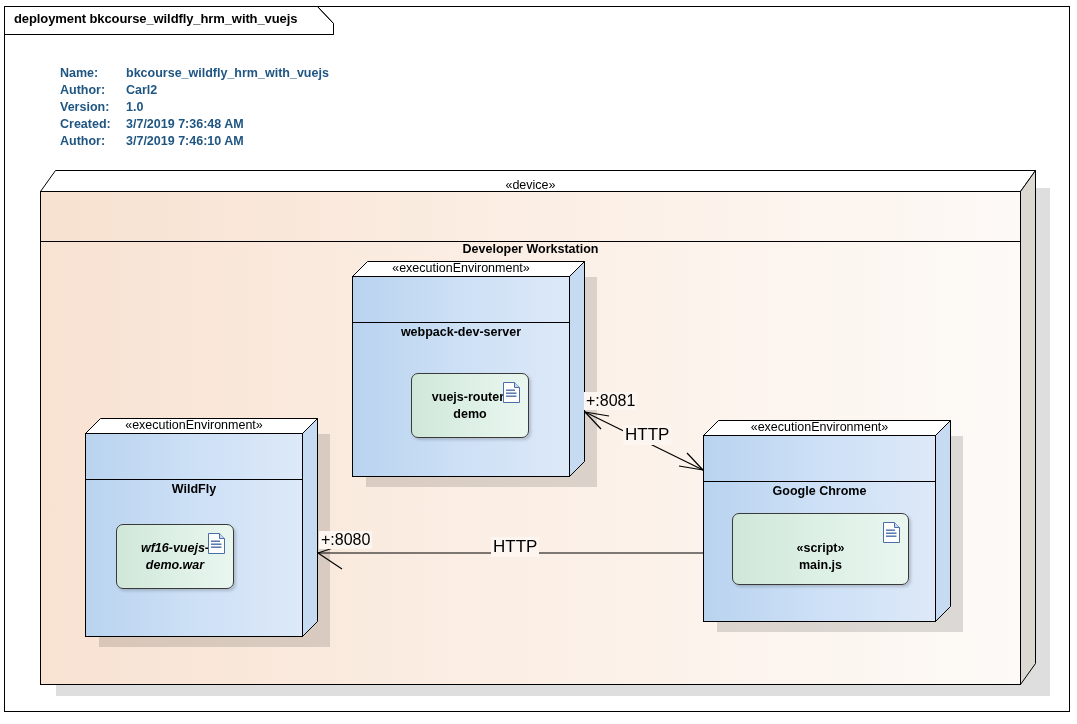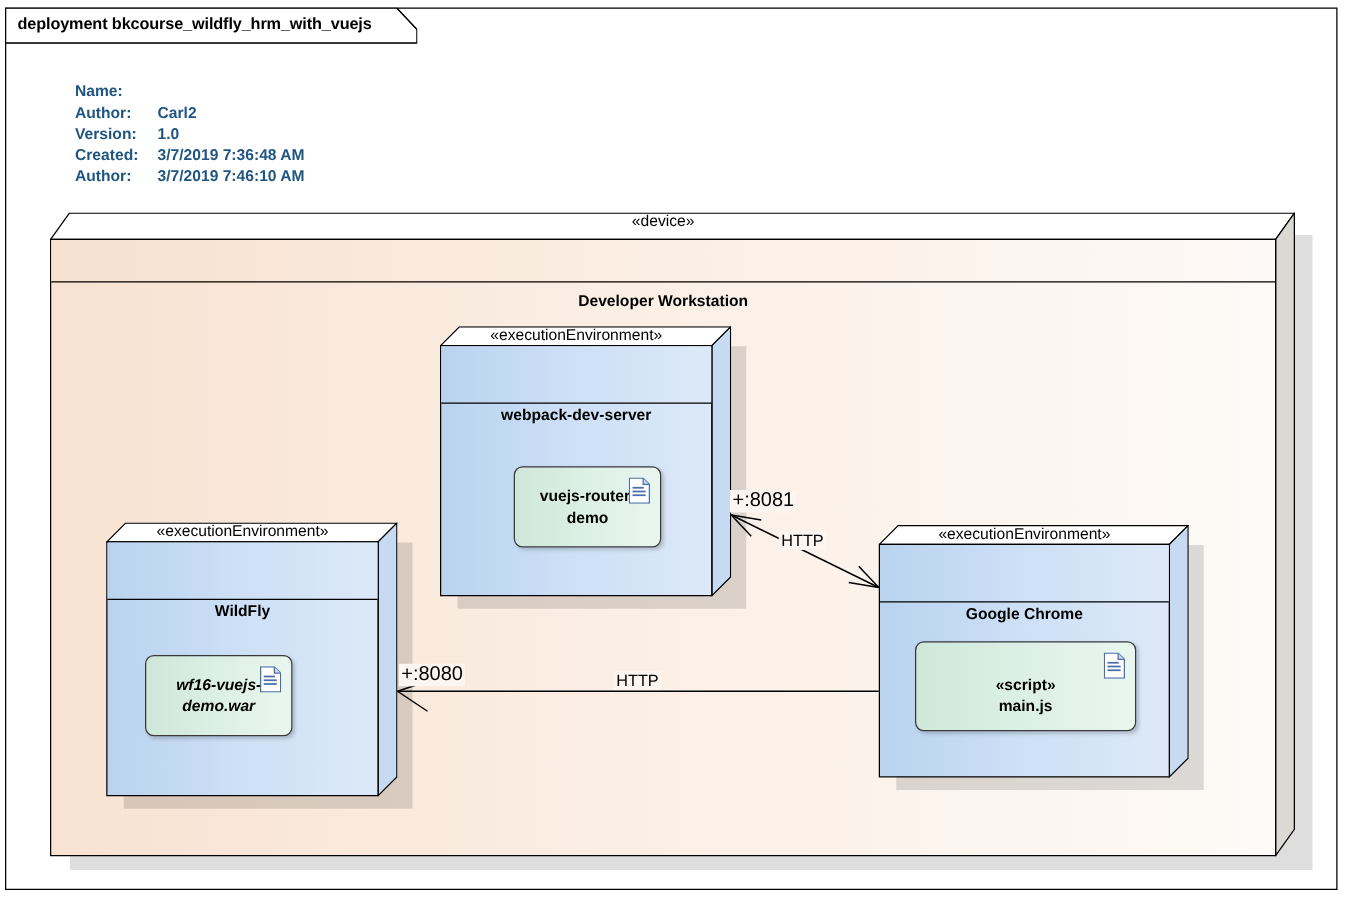--- a/index.html
+++ b/index.html
@@ -146,21 +146,21 @@
 
   
   .conn-svg {
     position: absolute;
     left: 0; top: 0;
     width: 1077px; height: 724px;
     pointer-events: none;
   }
   .conn-label {
     position: absolute;
-    font-size: 13px;
+    font-size: 17px;
     color: #000;
     background: #fdf6f0;
     padding: 0 2px;
     white-space: nowrap;
   }
   .port-label {
     position: absolute;
     font-size: 16px;
     color: #000;
     background: #fdf6f0;
@@ -180,20 +180,21 @@
       <path d="M0.5,0.5 L313.5,0.5 L329.5,17.5 L329.5,28.5 L0.5,28.5 Z" fill="#ffffff" stroke="#000000" stroke-width="1"></path>
       <path d="M313.5,0.5 L329.5,17.5" fill="none" stroke="#000000" stroke-width="1"></path>
       <path d="M0.5,28.5 L329.5,28.5" fill="none" stroke="#000000" stroke-width="1"></path>
     </svg>
     <div class="frame-tab-label">deployment bkcourse_wildfly_hrm_with_vuejs</div>
   </div>
 
   <div class="meta">
     <div class="meta-row">
       <span class="meta-key">Name:</span>
+      <span class="meta-val">bkcourse_wildfly_hrm_with_vuejs</span>
     </div>
     <div class="meta-row">
       <span class="meta-key">Author:</span>
       <span class="meta-val">Carl2</span>
     </div>
     <div class="meta-row">
       <span class="meta-key">Version:</span>
       <span class="meta-val">1.0</span>
     </div>
     <div class="meta-row">
@@ -208,21 +209,21 @@
 
   <div class="node device" style="left:40px; top:170px; width:996px; height:515px;">
     <div class="shadow" style="left:16px; top:18px; width:994px; height:508px;"></div>
     <svg class="bevel-svg" width="996" height="515" viewBox="0 0 996 515">
 
       <path d="M0.5,21.5 L15.5,0.5 L995.5,0.5 L980.5,21.5 Z" fill="#ffffff" stroke="#000000" stroke-width="1"></path>
 
       <path d="M980.5,21.5 L995.5,0.5 L995.5,493.5 L980.5,514.5 Z" fill="#dcd8d2" stroke="#000000" stroke-width="1"></path>
     </svg>
     <div class="body" style="left:0px; top:21px; width:981px; height:494px;">
-      <div class="hdr" style="height:34px;">
+      <div class="hdr" style="height:50px;">
         <div class="stereo">«device»</div>
         <div class="nodename">Developer Workstation</div>
       </div>
     </div>
   </div>
 
   <div class="node exenv" style="left:352px; top:261px; width:233px; height:216px;">
     <div class="shadow" style="left:14px; top:16px; width:231px; height:210px;"></div>
     <svg class="bevel-svg" width="233" height="216" viewBox="0 0 233 216">
       <path d="M0.5,15.5 L15.5,0.5 L232.5,0.5 L217.5,15.5 Z" fill="#ffffff" stroke="#000000" stroke-width="1"></path>

